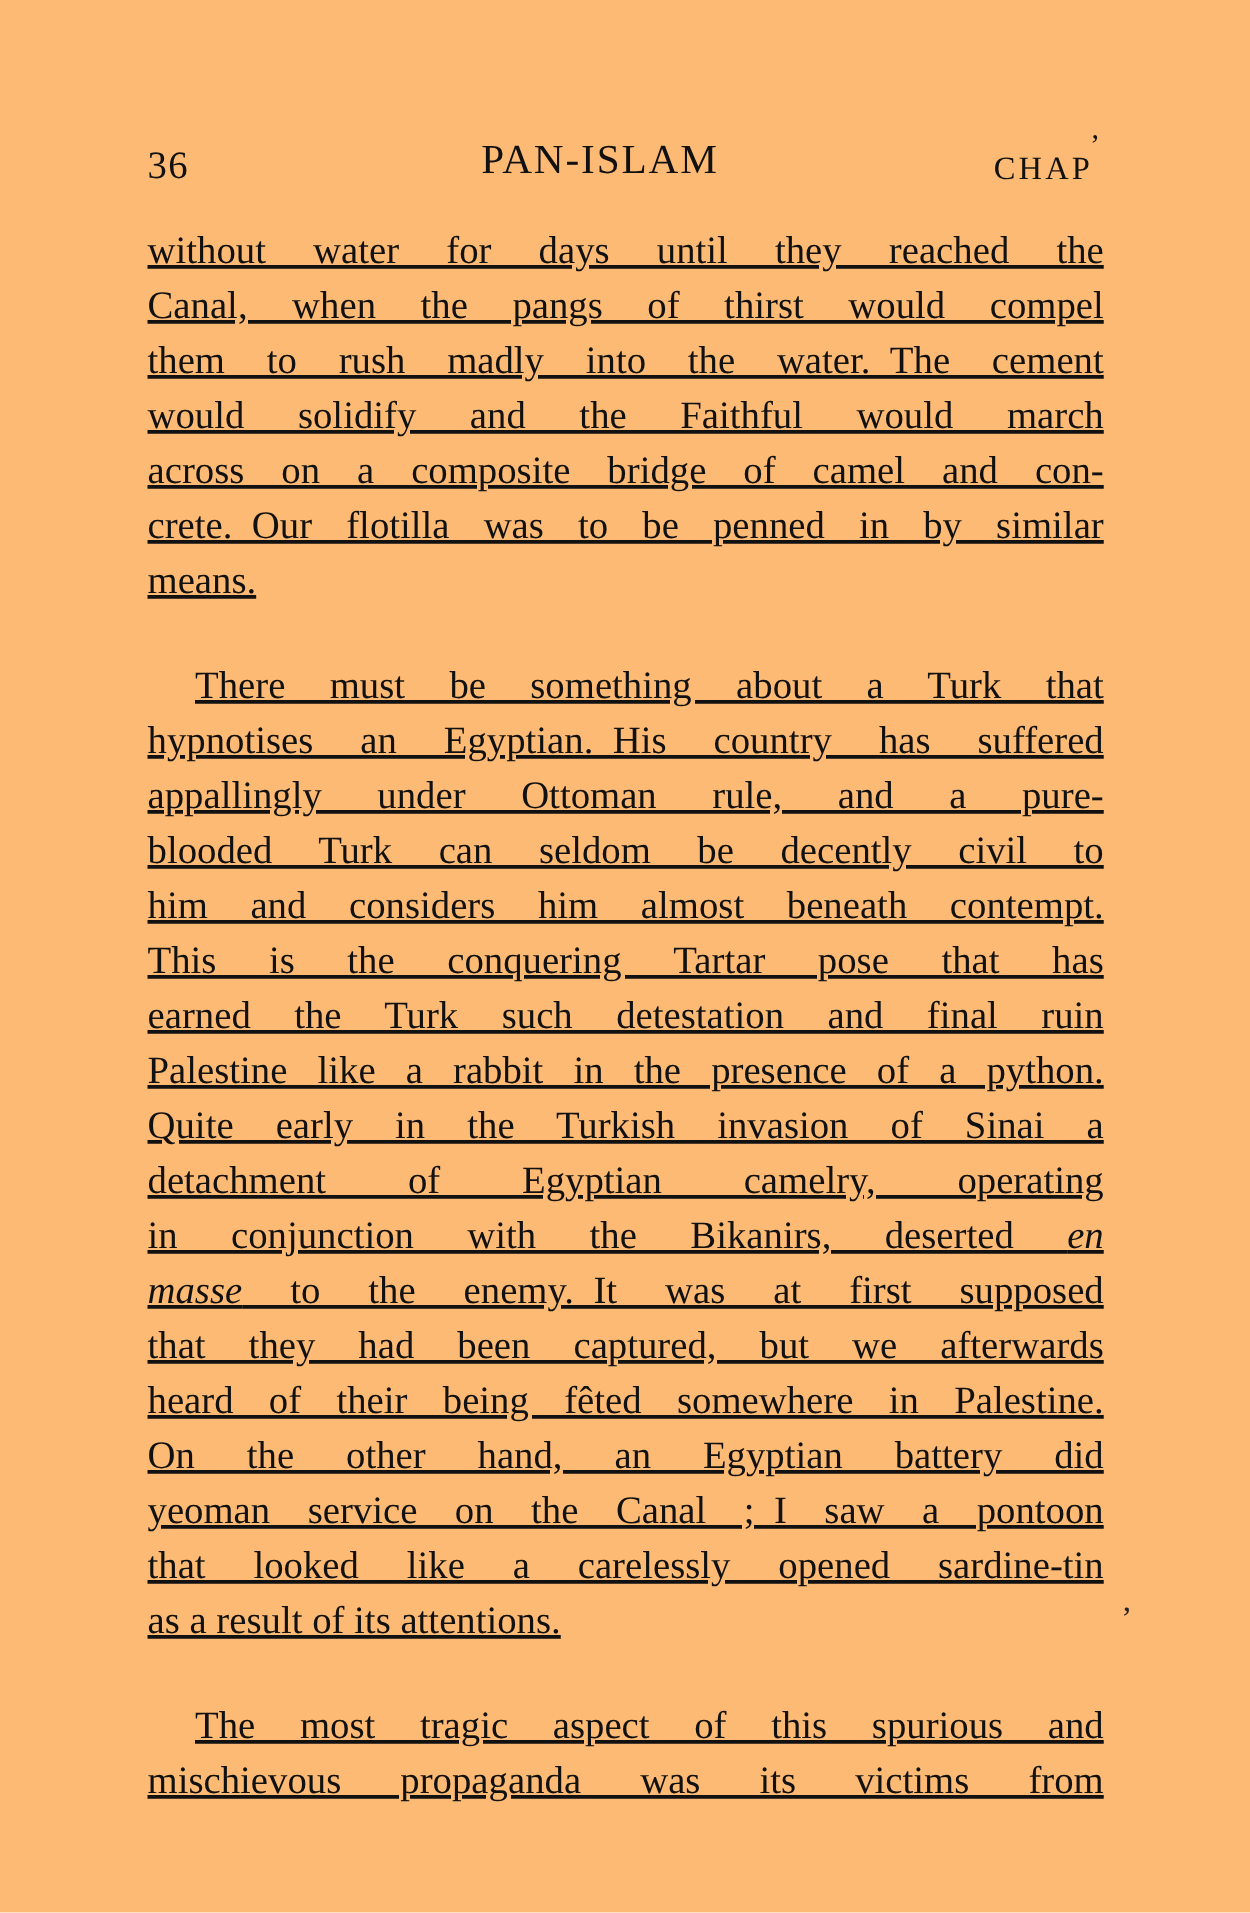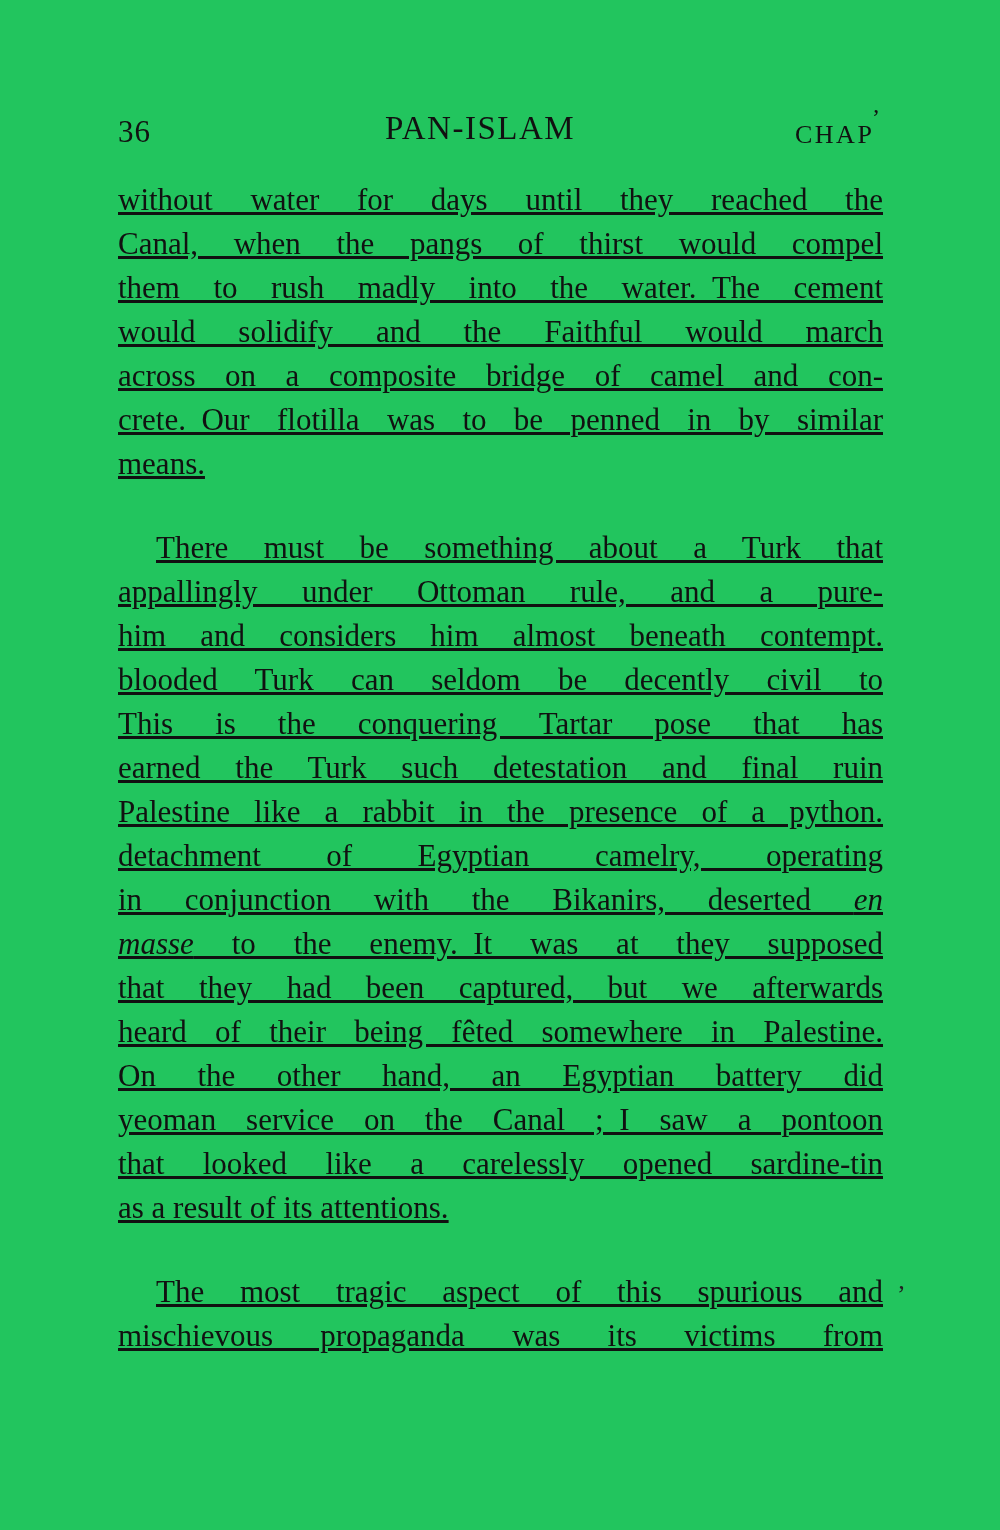--- a/index.html
+++ b/index.html
@@ -4,21 +4,21 @@
 <style>
   html, body {
     margin: 0;
     padding: 0;
     background: #ffffff;
   }
   .page {
     position: relative;
     width: 1000px;
     height: 1530px;
-    background: #22c55e;
+    background: #fdba74;
     color: #111111;
     font-family: "Liberation Serif", serif;
     overflow: hidden;
   }
   
   .header {
     position: absolute;
     top: 0; left: 0; right: 0;
     height: 170px;
   }
@@ -101,29 +101,31 @@
 
   <div class="text-block">
       <div class="line"><span>without water for days until they reached the</span></div>
       <div class="line"><span>Canal, when the pangs of thirst would compel</span></div>
       <div class="line"><span>them to rush madly into the water. The cement</span></div>
       <div class="line"><span>would solidify and the Faithful would march</span></div>
       <div class="line"><span>across on a composite bridge of camel and con-</span></div>
       <div class="line"><span>crete. Our flotilla was to be penned in by similar</span></div>
       <div class="line last"><span>means.</span></div>
       <div class="line indent"><span>There must be something about a Turk that</span></div>
+      <div class="line"><span>hypnotises an Egyptian. His country has suffered</span></div>
       <div class="line"><span>appallingly under Ottoman rule, and a pure-</span></div>
+      <div class="line"><span>blooded Turk can seldom be decently civil to</span></div>
       <div class="line"><span>him and considers him almost beneath contempt.</span></div>
-      <div class="line"><span>blooded Turk can seldom be decently civil to</span></div>
       <div class="line"><span>This is the conquering Tartar pose that has</span></div>
       <div class="line"><span>earned the Turk such detestation and final ruin</span></div>
       <div class="line"><span>Palestine like a rabbit in the presence of a python.</span></div>
+      <div class="line"><span>Quite early in the Turkish invasion of Sinai a</span></div>
       <div class="line"><span>detachment of Egyptian camelry, operating</span></div>
       <div class="line"><span>in conjunction with the Bikanirs, deserted </span><i>en</i></div>
-      <div class="line"><i>masse</i><span> to the enemy. It was at they supposed</span></div>
+      <div class="line"><i>masse</i><span> to the enemy. It was at first supposed</span></div>
       <div class="line"><span>that they had been captured, but we afterwards</span></div>
       <div class="line"><span>heard of their being fêted somewhere in Palestine.</span></div>
       <div class="line"><span>On the other hand, an Egyptian battery did</span></div>
       <div class="line"><span>yeoman service on the Canal ; I saw a pontoon</span></div>
       <div class="line"><span>that looked like a carelessly opened sardine-tin</span></div>
       <div class="line last"><span>as a result of its attentions.</span></div>
       <div class="line indent"><span>The most tragic aspect of this spurious and</span></div>
       <div class="line"><span>mischievous propaganda was its victims from</span></div>
     </div>
 

